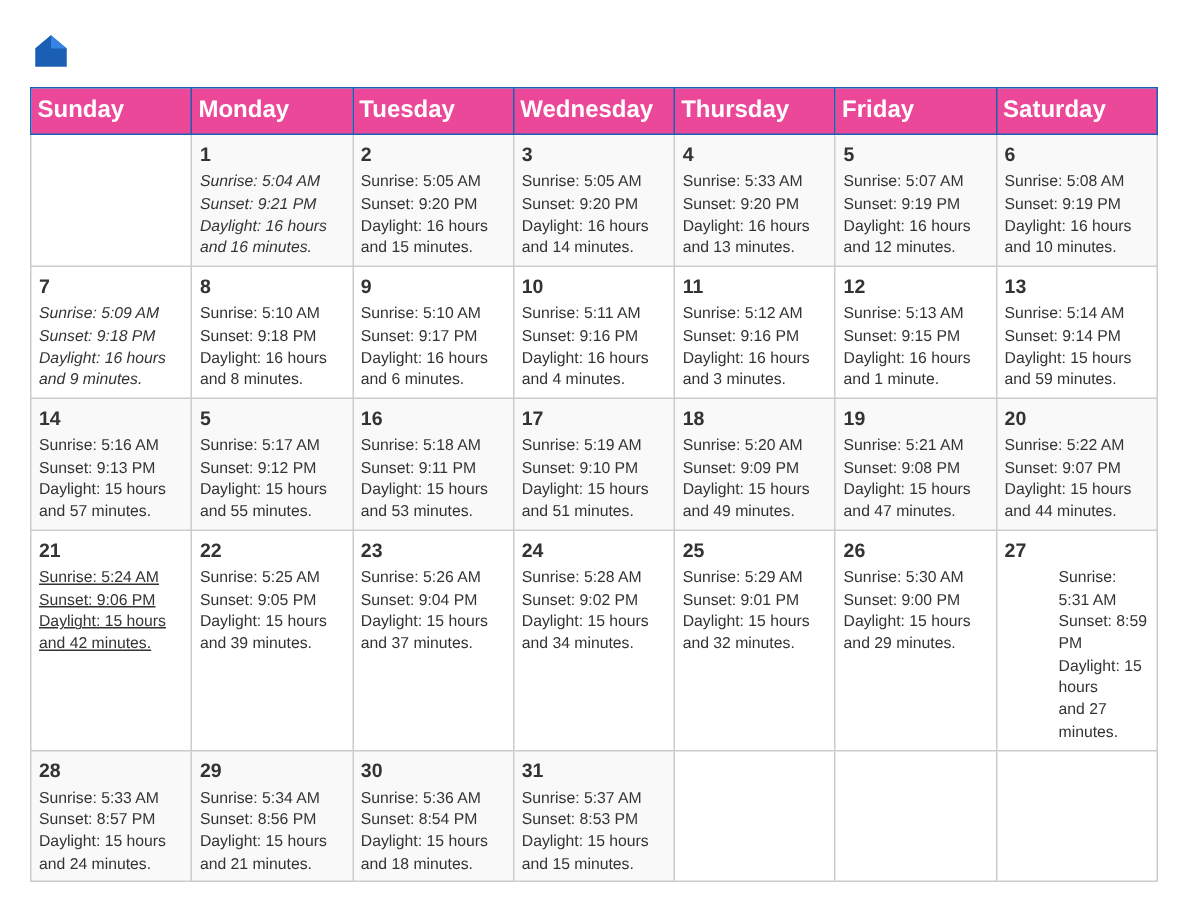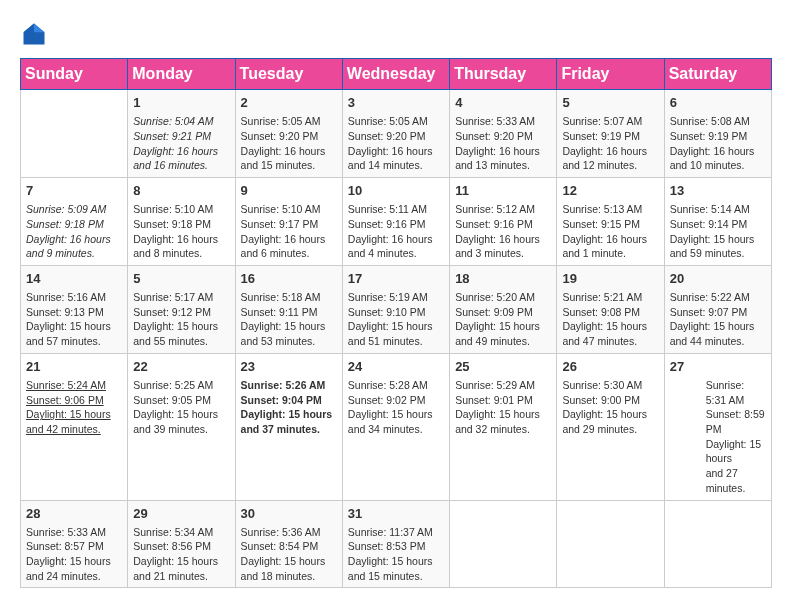--- a/index.html
+++ b/index.html
@@ -279,21 +279,21 @@
         </td>
         <td>
           <span class="day-num">22</span>
           <div class="day-info" style="white-space: pre-line;">Sunrise: 5:25 AM
 Sunset: 9:05 PM
 Daylight: 15 hours
 and 39 minutes.</div>
         </td>
         <td>
           <span class="day-num">23</span>
-          <div class="day-info" style="white-space: pre-line; font-weight: bold;">Sunrise: 5:26 AM
+          <div class="day-info" style="white-space: pre-line;">Sunrise: 5:26 AM
 Sunset: 9:04 PM
 Daylight: 15 hours
 and 37 minutes.</div>
         </td>
         <td>
           <span class="day-num">24</span>
           <div class="day-info" style="white-space: pre-line;">Sunrise: 5:28 AM
 Sunset: 9:02 PM
 Daylight: 15 hours
 and 34 minutes.</div>
@@ -337,21 +337,21 @@
         </td>
         <td>
           <span class="day-num">30</span>
           <div class="day-info" style="white-space: pre-line;">Sunrise: 5:36 AM
 Sunset: 8:54 PM
 Daylight: 15 hours
 and 18 minutes.</div>
         </td>
         <td>
           <span class="day-num">31</span>
-          <div class="day-info" style="white-space: pre-line;">Sunrise: 11:37 AM
+          <div class="day-info" style="white-space: pre-line;">Sunrise: 5:37 AM
 Sunset: 8:53 PM
 Daylight: 15 hours
 and 15 minutes.</div>
         </td>
         <td class="empty"></td>
         <td class="empty"></td>
         <td class="empty"></td>
       </tr>
     </tbody>
 </table>

